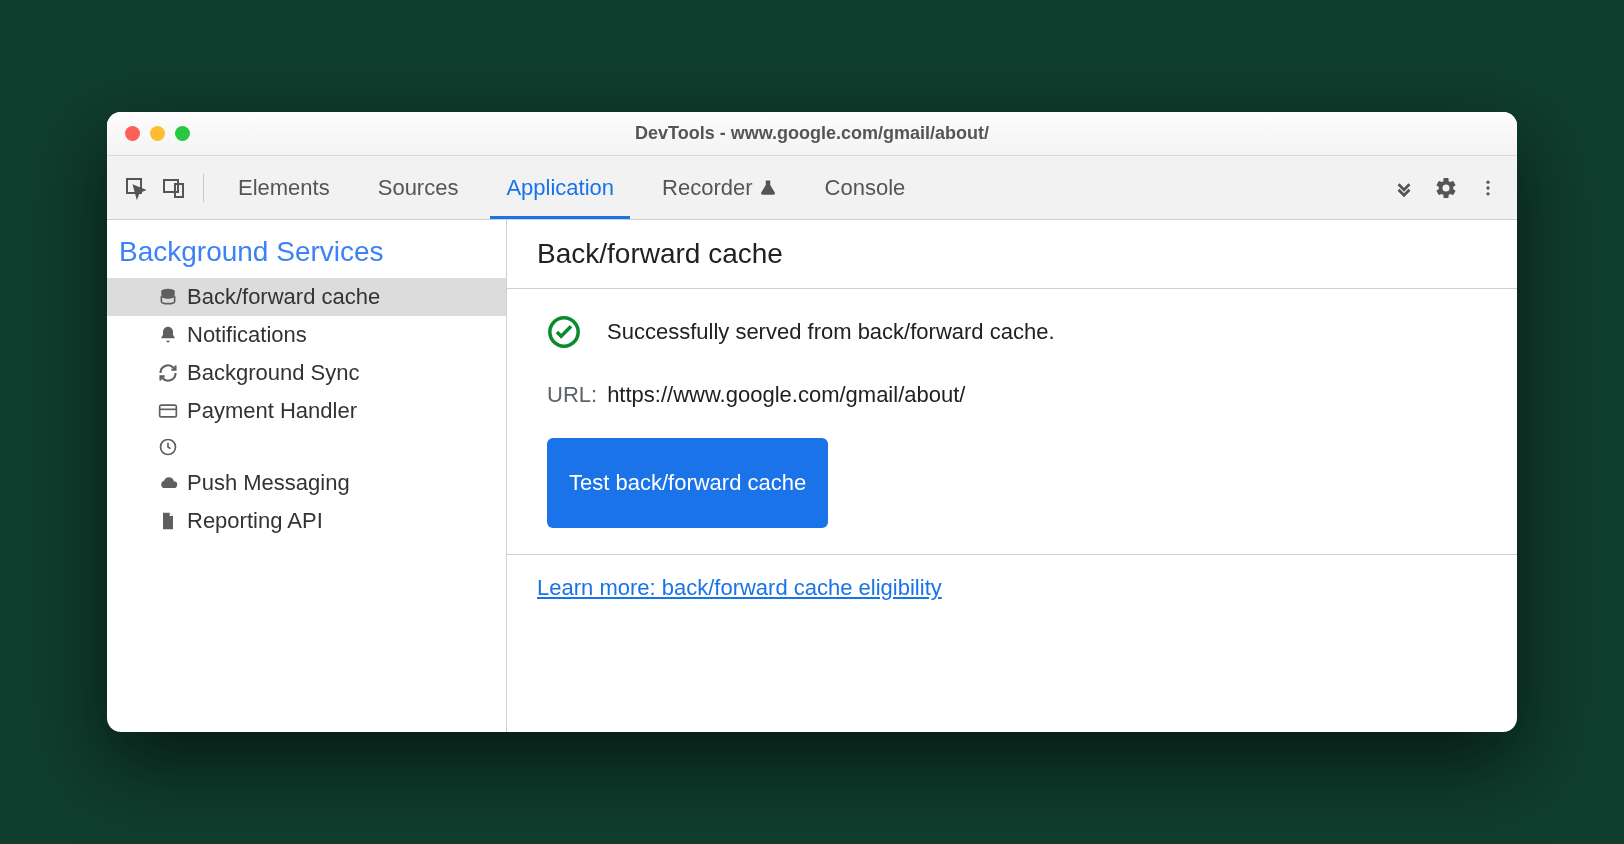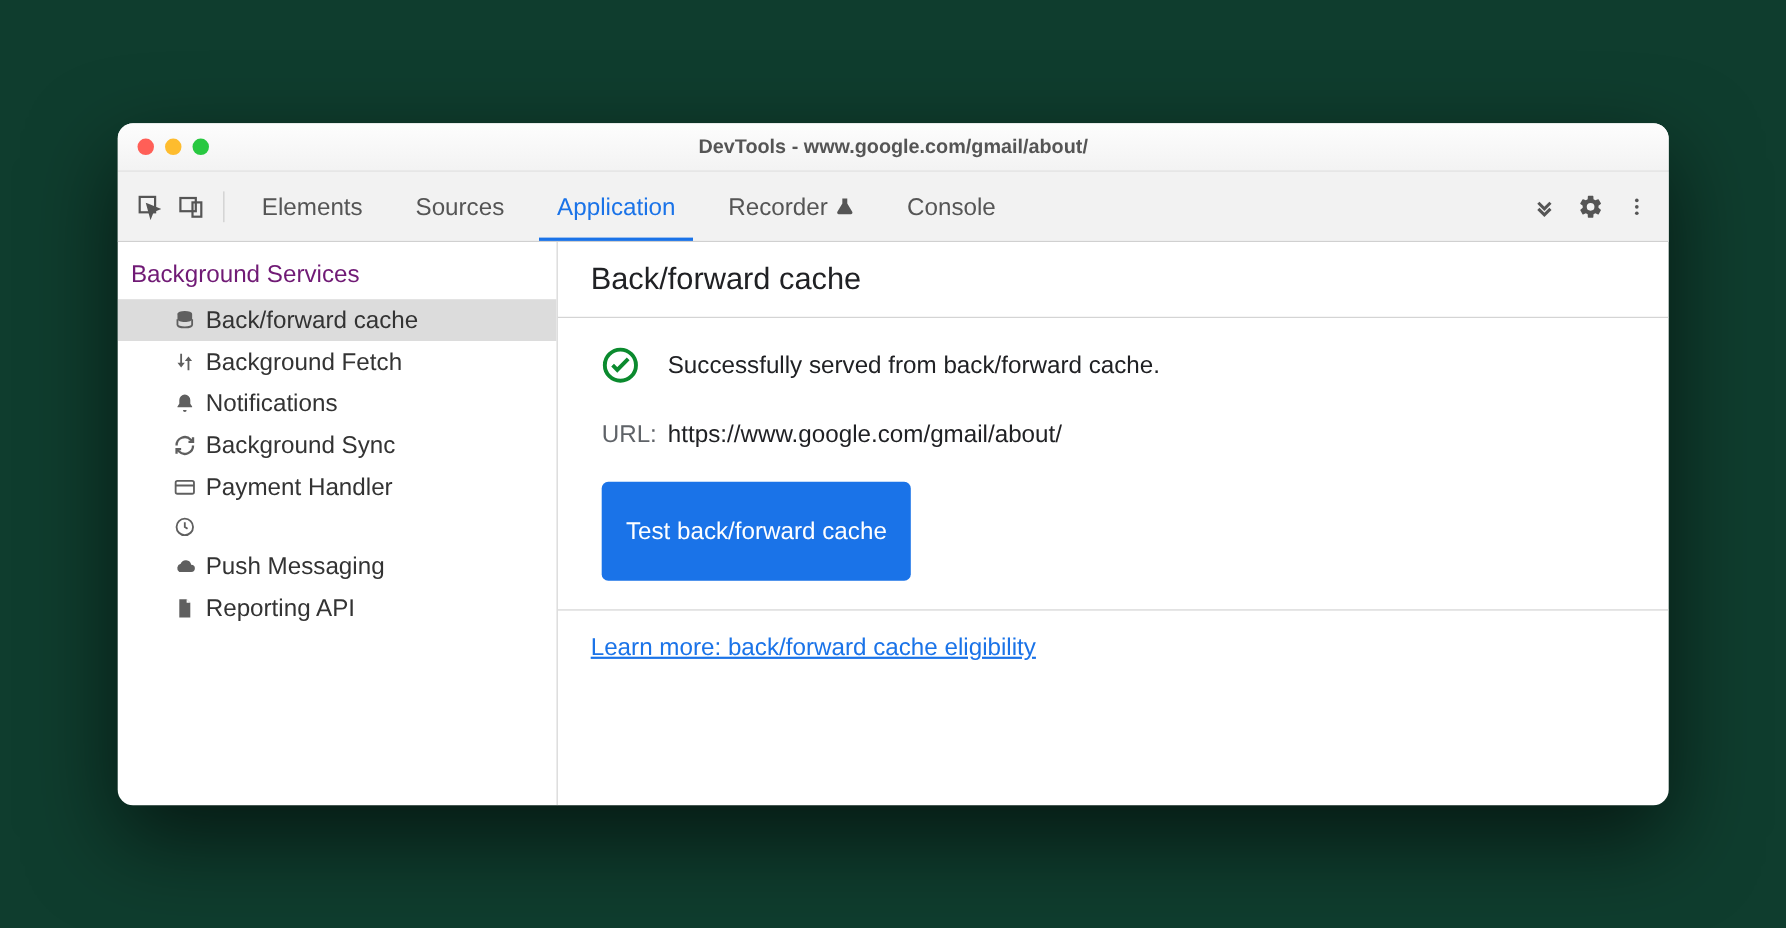--- a/index.html
+++ b/index.html
@@ -57,21 +57,21 @@
     background:#1a73e8;
   }
   .tab .flask { margin-left:6px; }
   .toolbar-right { display:flex; align-items:center; gap:4px; margin-left:auto; }
   .content { flex:1; display:flex; min-height:0; }
   .sidebar {
     width:400px; border-right:1px solid #d0d0d0; overflow:hidden;
     display:flex; flex-direction:column;
   }
   .section-header {
-    font-size:22px; color:#701a75; padding:16px 12px 10px 12px;
+    font-size:28px; color:#3b82f6; padding:16px 12px 10px 12px;
   }
   .side-item {
     display:flex; align-items:center; gap:8px; padding:6px 12px 6px 50px;
     font-size:22px; color:#333; cursor:pointer; white-space:nowrap; overflow:hidden;
   }
   .side-item.selected { background:#dcdcdc; }
   .side-item .ico { width:22px; height:22px; flex:0 0 22px; display:flex; align-items:center; justify-content:center; color:#5f5f5f; }
   .main { flex:1; display:flex; flex-direction:column; overflow:hidden; }
   .main-header {
     padding:18px 30px; border-bottom:1px solid #d0d0d0;
@@ -170,29 +170,20 @@
 
       <div class="side-item selected">
         <span class="ico">
             <svg width="20" height="20" viewBox="0 0 24 24" fill="#5f5f5f">
               <ellipse cx="12" cy="5" rx="8" ry="3"></ellipse>
               <path d="M4 5v6c0 1.66 3.58 3 8 3s8-1.34 8-3V5"></path>
               <path d="M4 11v6c0 1.66 3.58 3 8 3s8-1.34 8-3v-6" fill="none" stroke="#5f5f5f" stroke-width="2"></path>
             </svg>
           </span>
         <span>Back/forward cache</span>
-      </div>
-      <div class="side-item">
-        <span class="ico">
-            <svg width="20" height="20" viewBox="0 0 24 24" fill="#5f5f5f">
-              <path d="M7 3l0 10-3 0 4 5 4-5-3 0 0-10z"></path>
-              <path d="M17 21l0-10 3 0-4-5-4 5 3 0 0 10z"></path>
-            </svg>
-          </span>
-        <span>Background Fetch</span>
       </div>
       <div class="side-item">
         <span class="ico">
             <svg width="20" height="20" viewBox="0 0 24 24" fill="#5f5f5f">
               <path d="M12 2a6 6 0 0 0-6 6v4l-2 3v1h16v-1l-2-3V8a6 6 0 0 0-6-6z"></path>
               <path d="M10 19a2 2 0 0 0 4 0z"></path>
             </svg>
           </span>
         <span>Notifications</span>
       </div>

